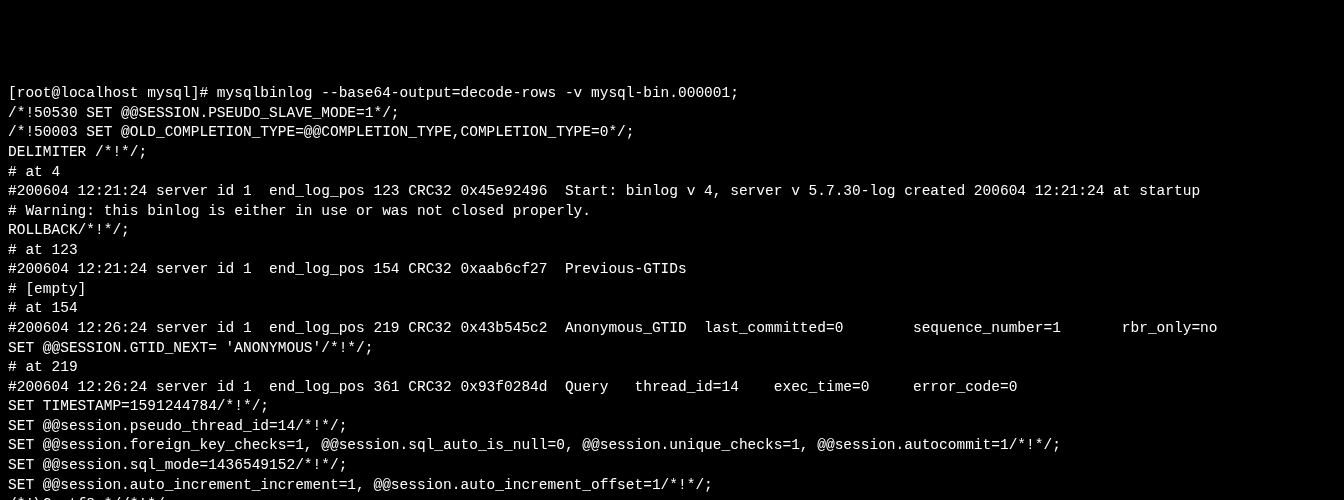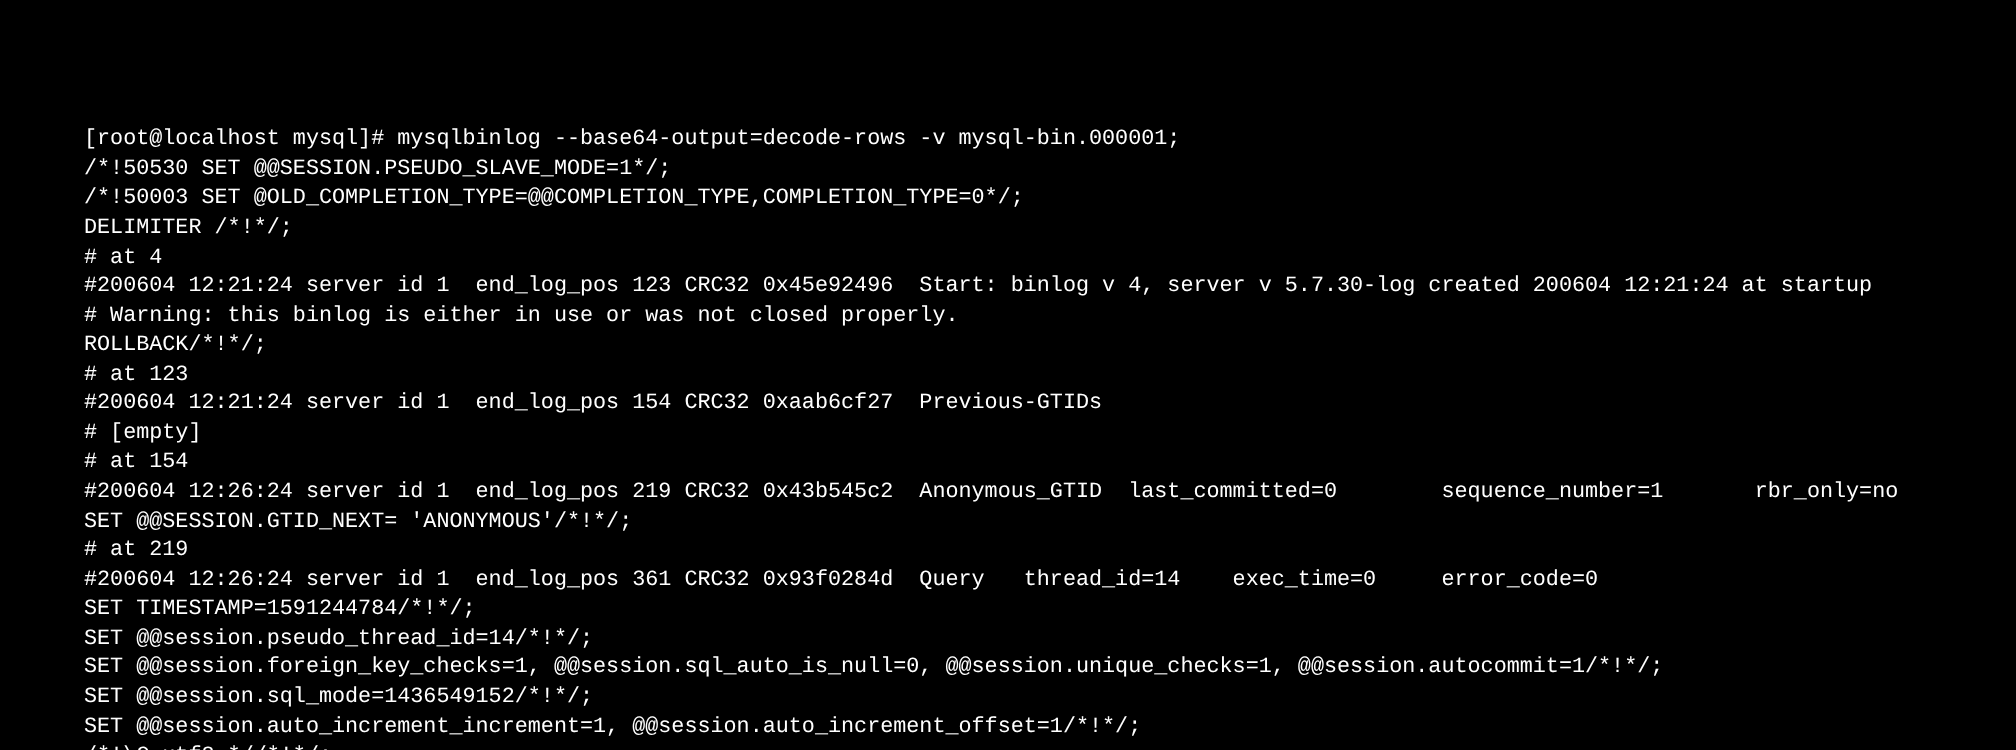--- a/index.html
+++ b/index.html
@@ -14,21 +14,20 @@
       font-size: 14.5px;
       line-height: 1.35;
       padding: 6px 8px;
       width: 1344px;
       height: 500px;
       overflow: hidden;
       white-space: pre;
     }
     .terminal-line {
       white-space: pre;
-      margin-left: 48px;
     }
   </style>
 </head>
 <body>
 
 
 
 <div><div class="terminal-line">[root@localhost mysql]# mysqlbinlog --base64-output=decode-rows -v mysql-bin.000001;</div><div class="terminal-line">/*!50530 SET @@SESSION.PSEUDO_SLAVE_MODE=1*/;</div><div class="terminal-line">/*!50003 SET @OLD_COMPLETION_TYPE=@@COMPLETION_TYPE,COMPLETION_TYPE=0*/;</div><div class="terminal-line">DELIMITER /*!*/;</div><div class="terminal-line"># at 4</div><div class="terminal-line">#200604 12:21:24 server id 1  end_log_pos 123 CRC32 0x45e92496  Start: binlog v 4, server v 5.7.30-log created 200604 12:21:24 at startup</div><div class="terminal-line"># Warning: this binlog is either in use or was not closed properly.</div><div class="terminal-line">ROLLBACK/*!*/;</div><div class="terminal-line"># at 123</div><div class="terminal-line">#200604 12:21:24 server id 1  end_log_pos 154 CRC32 0xaab6cf27  Previous-GTIDs</div><div class="terminal-line"># [empty]</div><div class="terminal-line"># at 154</div><div class="terminal-line">#200604 12:26:24 server id 1  end_log_pos 219 CRC32 0x43b545c2  Anonymous_GTID  last_committed=0        sequence_number=1       rbr_only=no</div><div class="terminal-line">SET @@SESSION.GTID_NEXT= 'ANONYMOUS'/*!*/;</div><div class="terminal-line"># at 219</div><div class="terminal-line">#200604 12:26:24 server id 1  end_log_pos 361 CRC32 0x93f0284d  Query   thread_id=14    exec_time=0     error_code=0</div><div class="terminal-line">SET TIMESTAMP=1591244784/*!*/;</div><div class="terminal-line">SET @@session.pseudo_thread_id=14/*!*/;</div><div class="terminal-line">SET @@session.foreign_key_checks=1, @@session.sql_auto_is_null=0, @@session.unique_checks=1, @@session.autocommit=1/*!*/;</div><div class="terminal-line">SET @@session.sql_mode=1436549152/*!*/;</div><div class="terminal-line">SET @@session.auto_increment_increment=1, @@session.auto_increment_offset=1/*!*/;</div><div class="terminal-line">/*!\C utf8 *//*!*/;</div></div>
 
 

